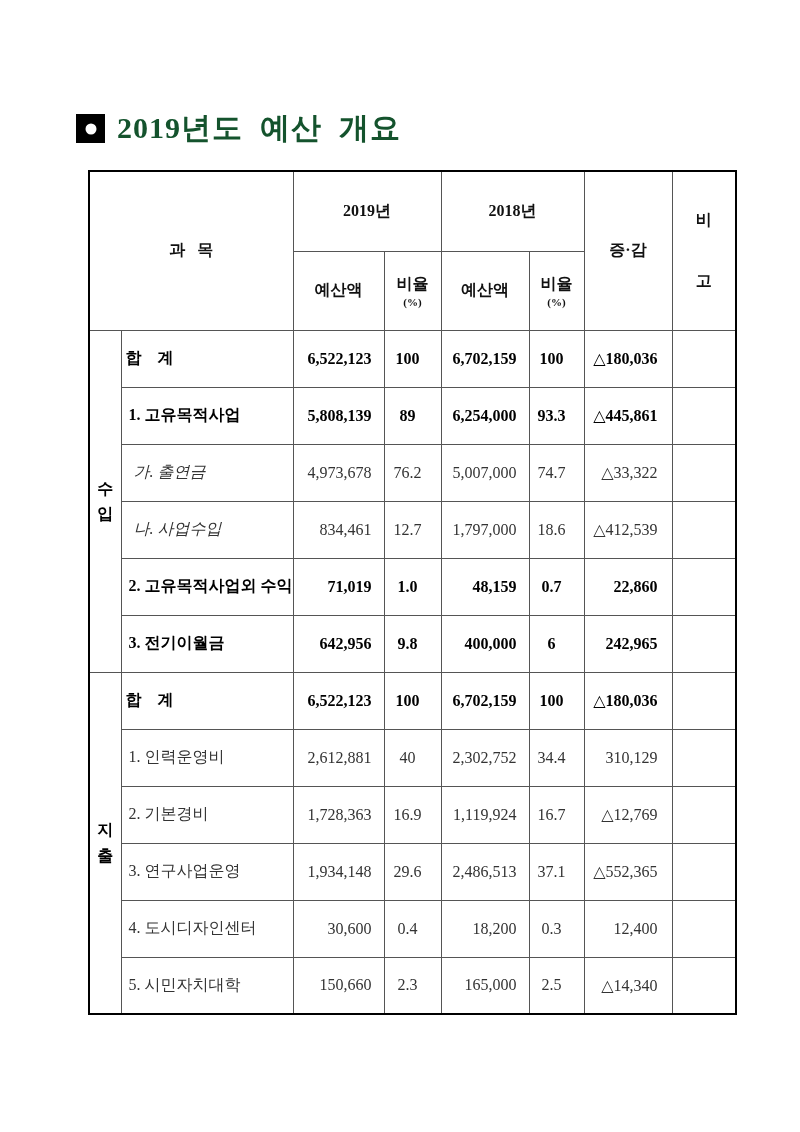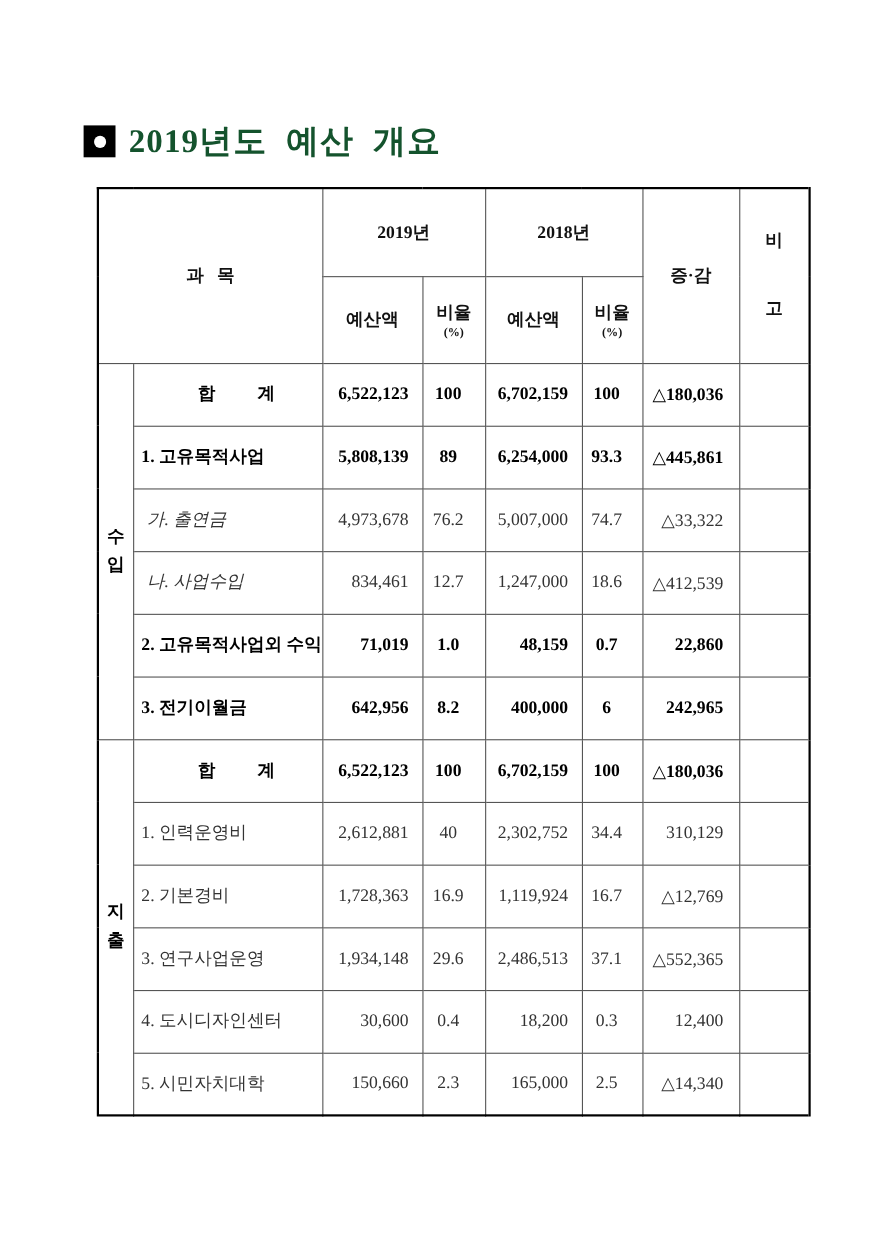--- a/index.html
+++ b/index.html
@@ -57,21 +57,21 @@
   .hdr-row2 { height: 57px; }
   tr.body-row { height: 57px; }
 
   .ratio-hdr .pct { display: block; font-size: 11px; font-weight: bold; margin-top: 1px; }
   .stacked div { line-height: 1.55; }
 
   td.group { text-align: center; font-weight: bold; color: #111; }
   td.group div { line-height: 1.6; font-size: 16px; }
 
   td.label { text-align: left; padding-left: 7px; white-space: pre; }
-  td.label.center { text-align: center; padding-left: 16px; font-family: Liberation Mono, monospace; }
+  td.label.center { padding-left: 4px; }
   td.label.indent1 { padding-left: 12px; font-style: italic; }
 
   td.num   { text-align: right; padding-right: 12px; }
   td.ratio { text-align: center; padding-right: 10px; }
   td.diff  { text-align: right; padding-right: 14px; }
   td.note  { }
 
   tr.bold td { font-weight: bold; color: #000; }
 </style>
 </head>
@@ -142,38 +142,38 @@
         <td class="ratio">76.2</td>
         <td class="num">5,007,000</td>
         <td class="ratio">74.7</td>
         <td class="diff">△33,322</td>
         <td class="note outer-r"></td>
       </tr>
       <tr class="body-row">
         <td class="label indent1">나. 사업수입</td>
         <td class="num">834,461</td>
         <td class="ratio">12.7</td>
-        <td class="num">1,247,000</td>
+        <td class="num">1,797,000</td>
         <td class="ratio">18.6</td>
         <td class="diff">△412,539</td>
         <td class="note outer-r"></td>
       </tr>
       <tr class="body-row bold">
         <td class="label">2. 고유목적사업외 수익</td>
         <td class="num">71,019</td>
         <td class="ratio">1.0</td>
         <td class="num">48,159</td>
         <td class="ratio">0.7</td>
         <td class="diff">22,860</td>
         <td class="note outer-r"></td>
       </tr>
       <tr class="body-row bold">
         <td class="label">3. 전기이월금</td>
         <td class="num">642,956</td>
-        <td class="ratio">8.2</td>
+        <td class="ratio">9.8</td>
         <td class="num">400,000</td>
         <td class="ratio">6</td>
         <td class="diff">242,965</td>
         <td class="note outer-r"></td>
       </tr>
 
       <tr class="body-row bold">
         <td class="group outer-l" rowspan="6">
           <div>지</div>
           <div>출</div>

